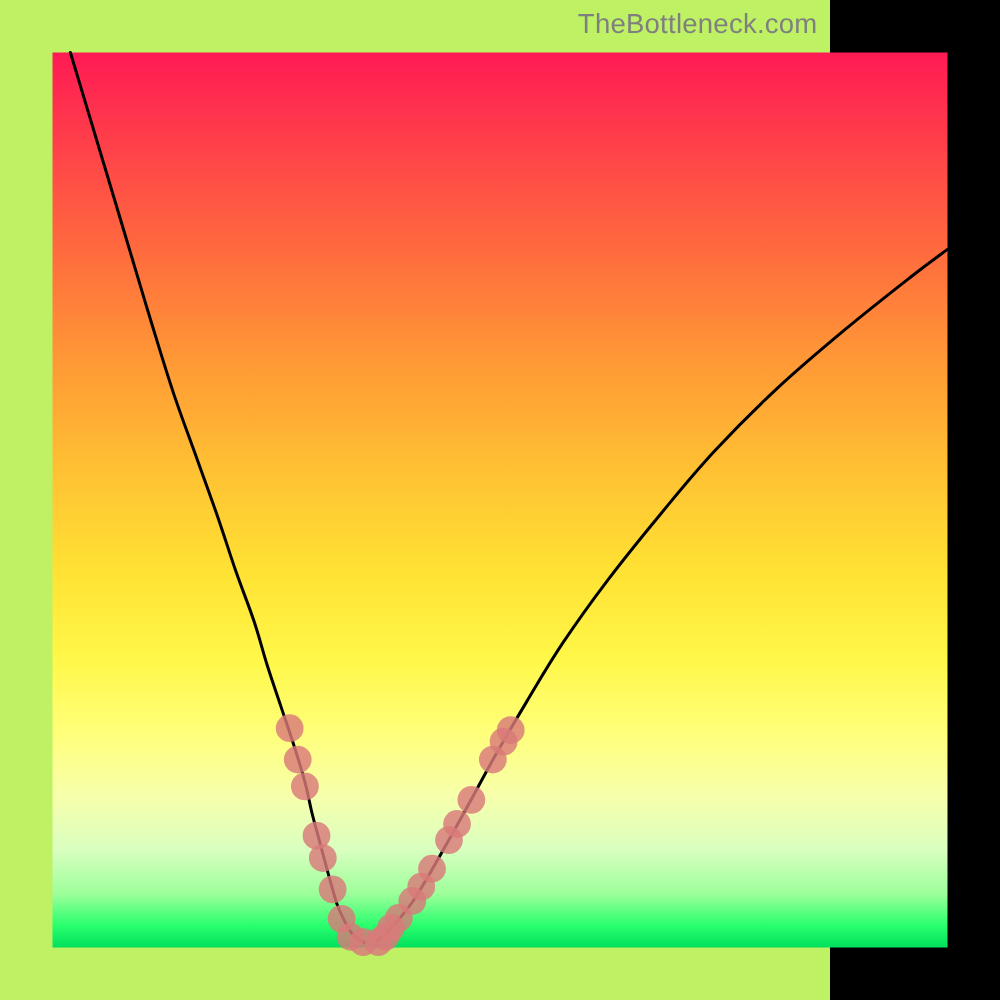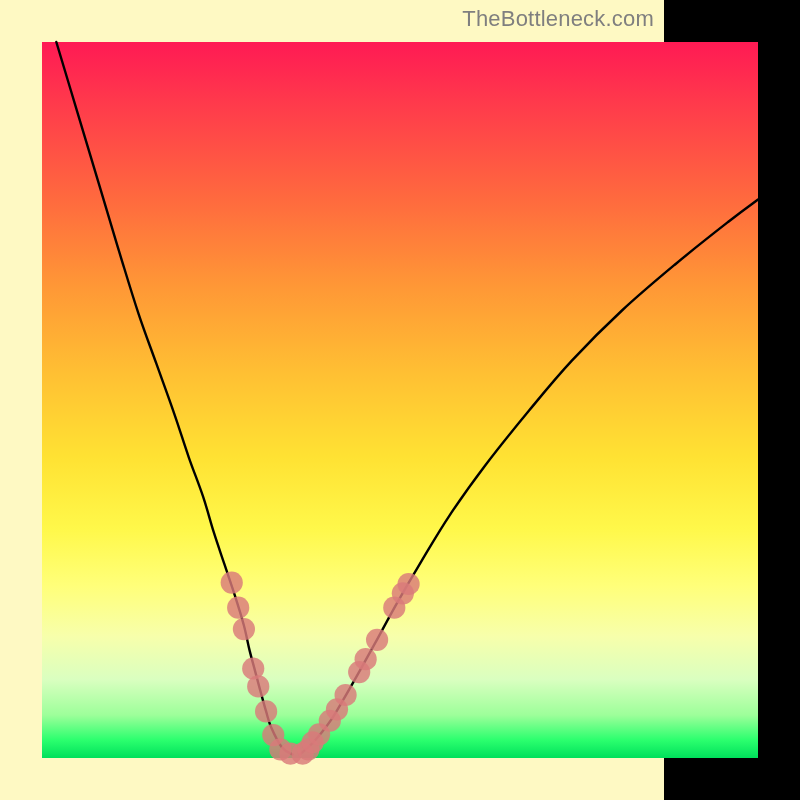--- a/index.html
+++ b/index.html
@@ -8,21 +8,21 @@
     width: 800px;
     height: 800px;
     background: #000;
     overflow: hidden;
     font-family: Arial, Helvetica, sans-serif;
   }
   .stage {
     position: relative;
     width: 664px;
     height: 800px;
-    background: #fef9c3;
+    background: #bef264;
   }
   .plot {
     position: absolute;
     left: 42px;
     top: 42px;
     width: 716px;
     height: 716px;
     background: linear-gradient(to bottom,
       #ff1a54 0%,
       #ff3f4a 10%,

